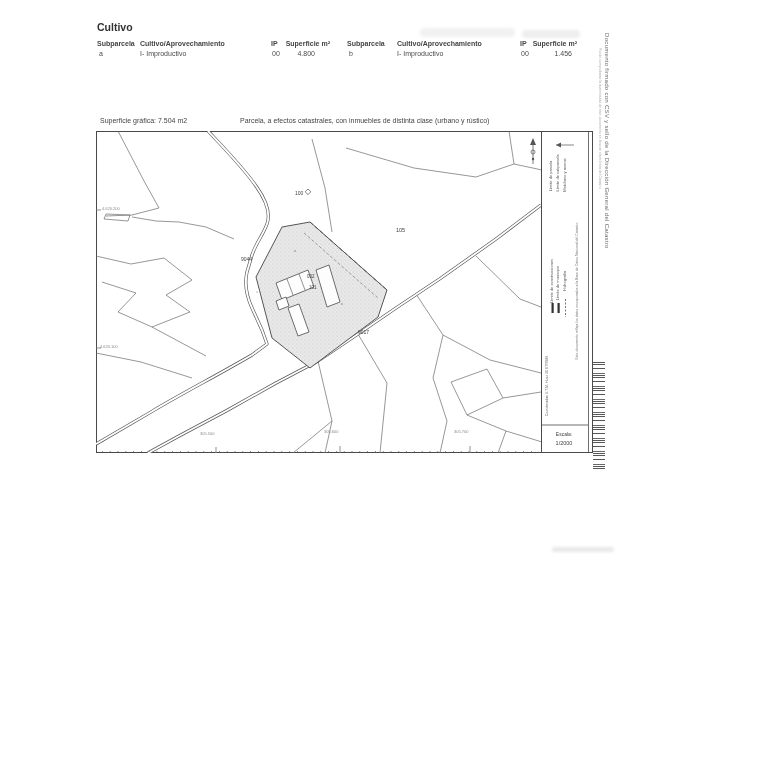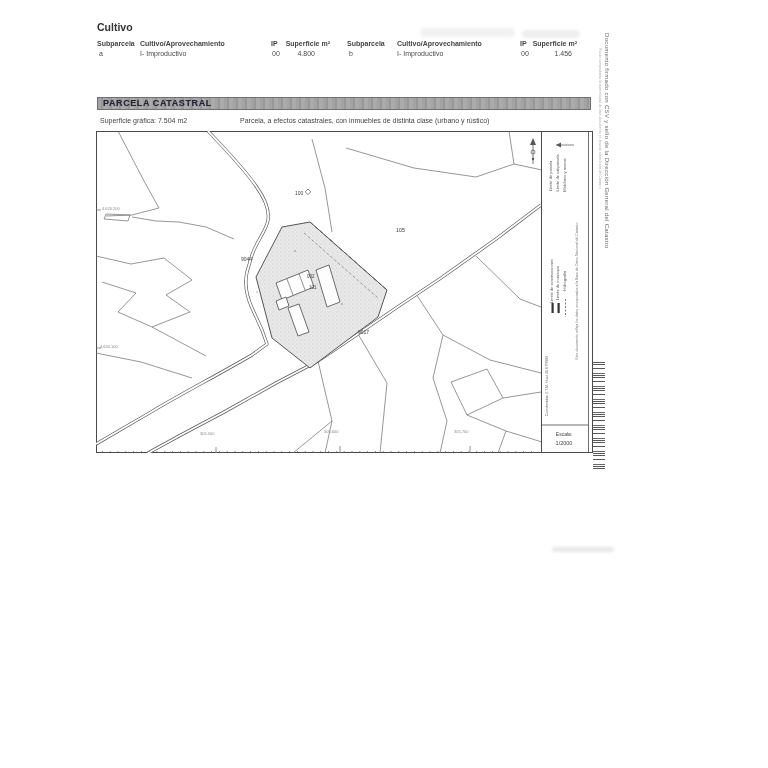--- a/index.html
+++ b/index.html
@@ -52,23 +52,20 @@
 
   <div class="abs td" style="left:99px">a</div>
   <div class="abs td" style="left:140px">I- Improductivo</div>
   <div class="abs td" style="left:272px">00</div>
   <div class="abs td ralign" style="left:280px;width:35px">4.800</div>
   <div class="abs td" style="left:349px">b</div>
   <div class="abs td" style="left:397px">I- Improductivo</div>
   <div class="abs td" style="left:521px">00</div>
   <div class="abs td ralign" style="left:535px;width:37px">1.456</div>
 
-  <div class="abs section-bar">
-    <span>PARCELA CATASTRAL</span>
-  </div>
   <div class="abs subtitle-left">Superficie gráfica: 7.504 m2</div>
   <div class="abs subtitle-center">Parcela, a efectos catastrales, con inmuebles de distinta clase (urbano y rústico)</div>
 
   <div class="abs map-wrap">
     <svg width="497" height="322" viewBox="0 0 497 322">
       <defs>
         <pattern id="stip" width="4" height="4" patternUnits="userSpaceOnUse">
           <rect width="4" height="4" fill="#e9e9e9"></rect>
           <circle cx="1" cy="1" r="0.45" fill="#a3a3a3"></circle>
           <circle cx="3" cy="3" r="0.4" fill="#bcbcbc"></circle>

